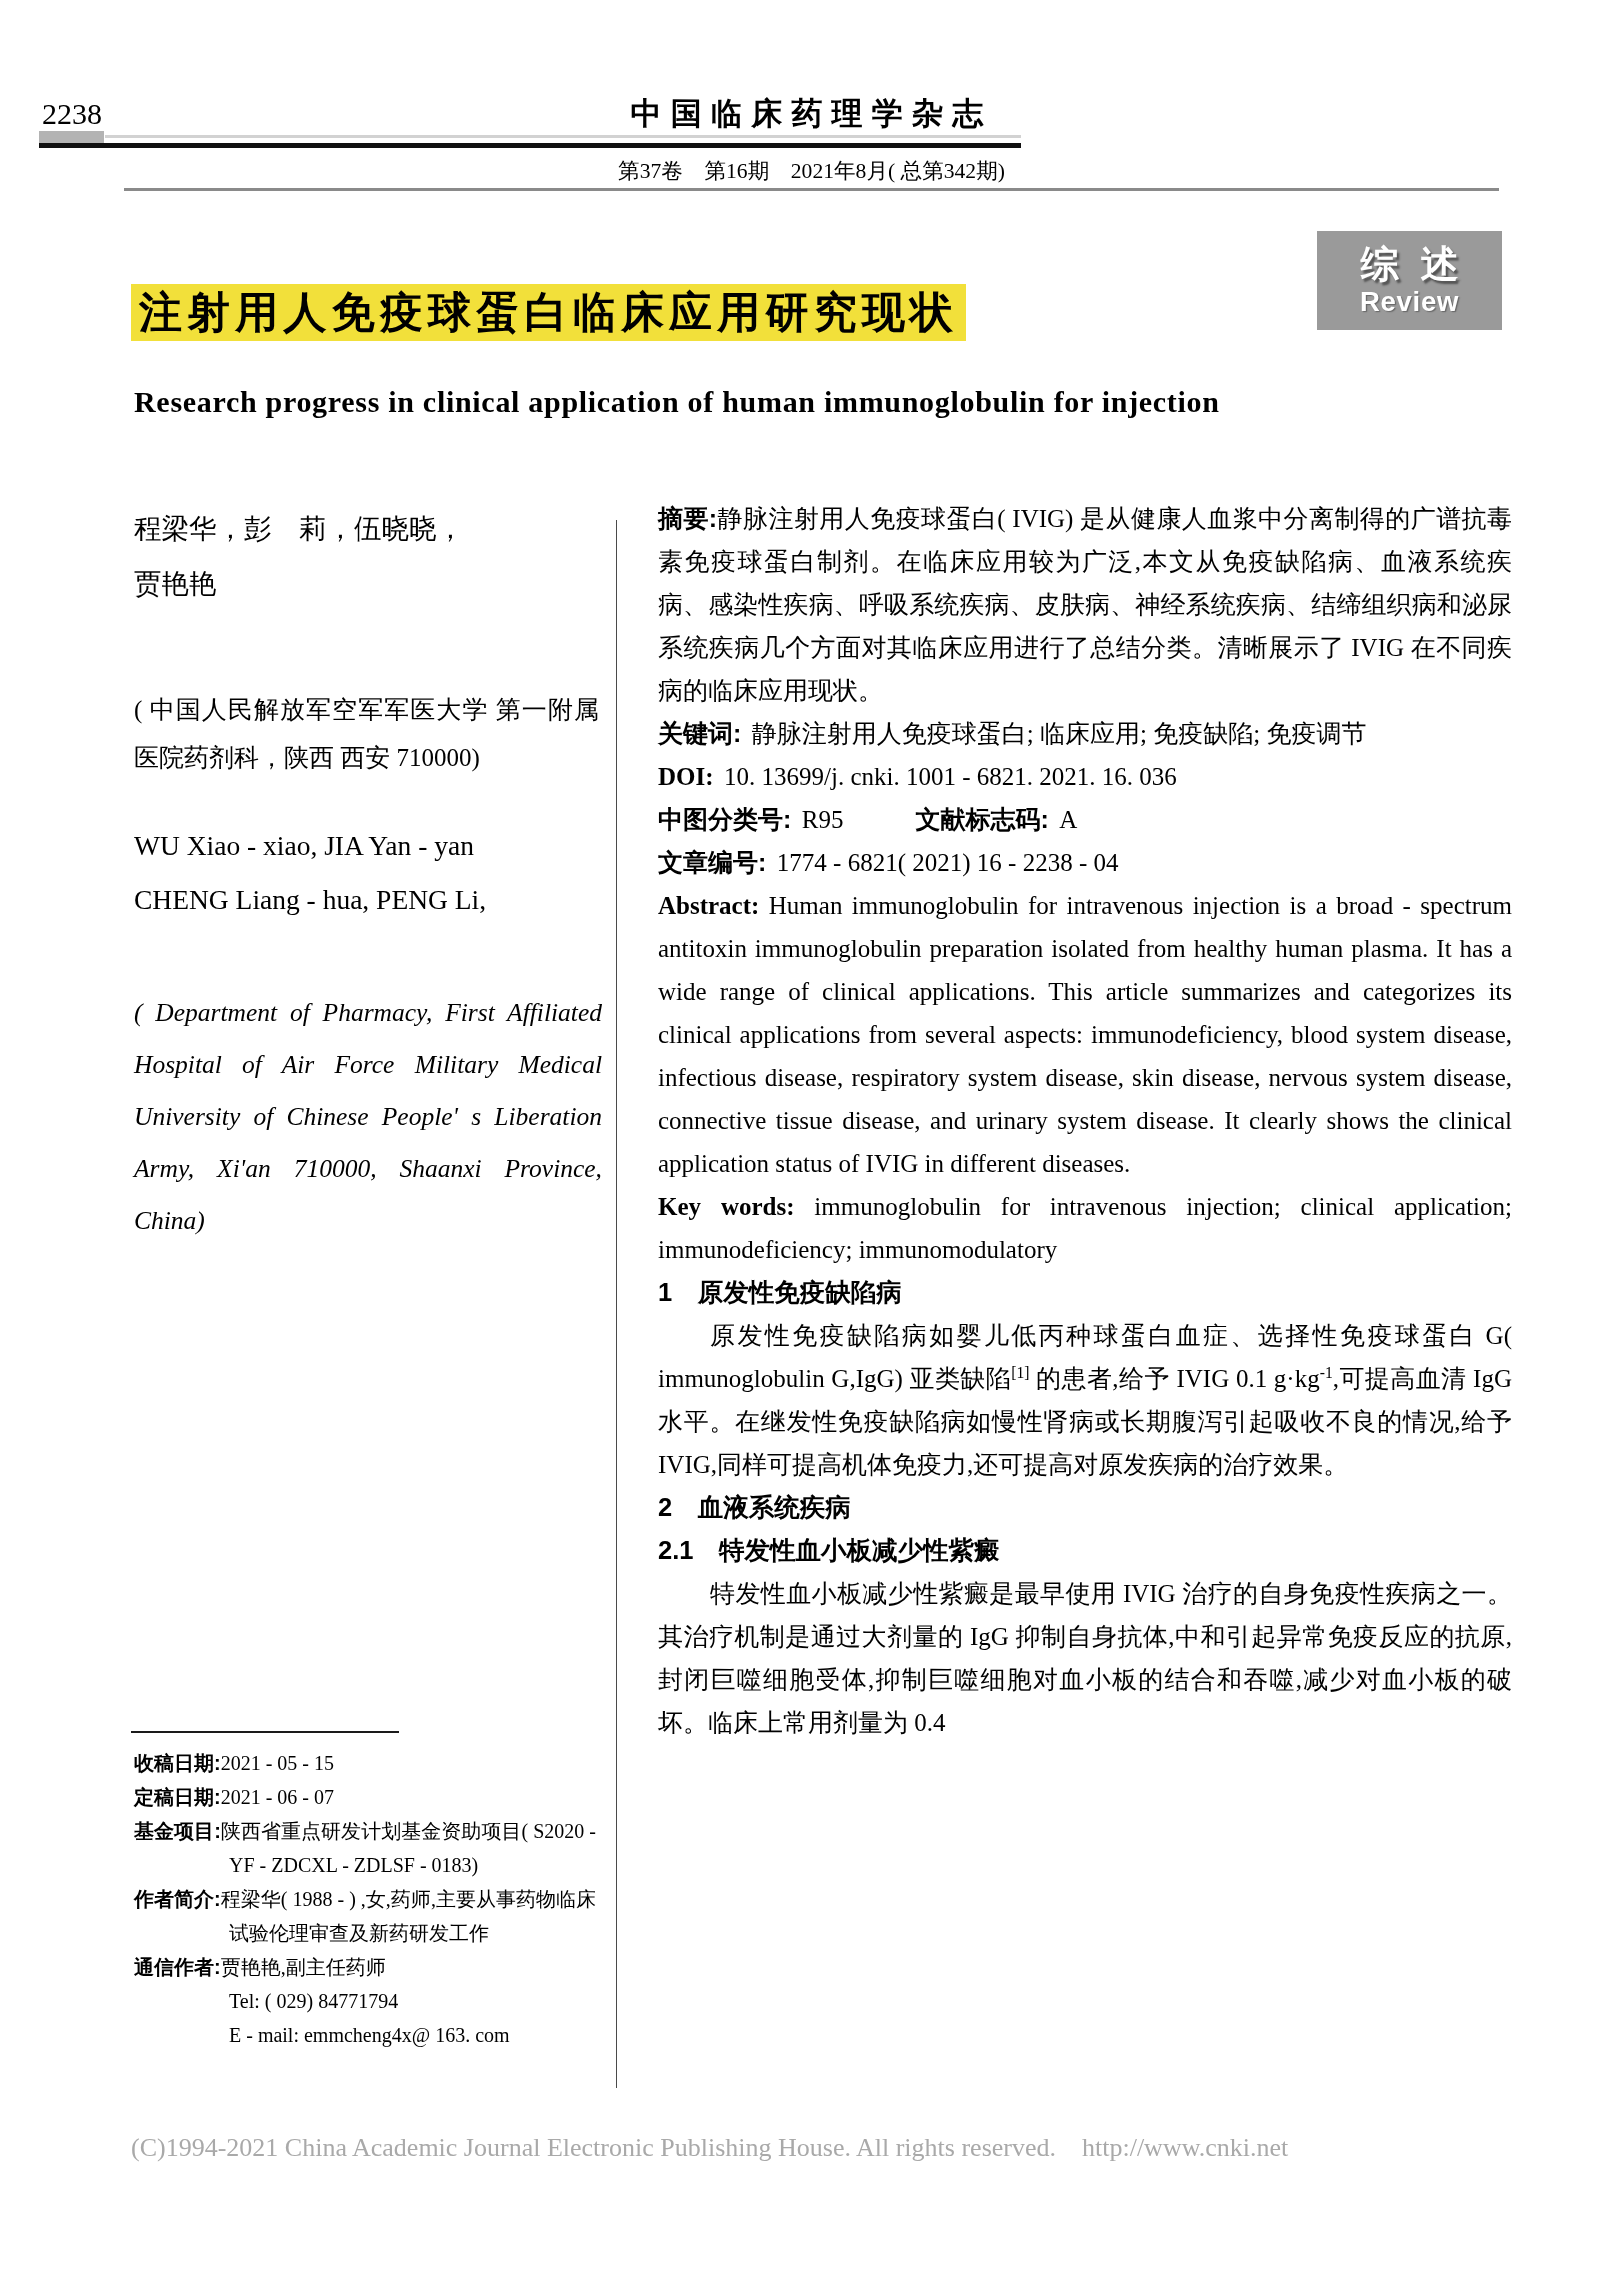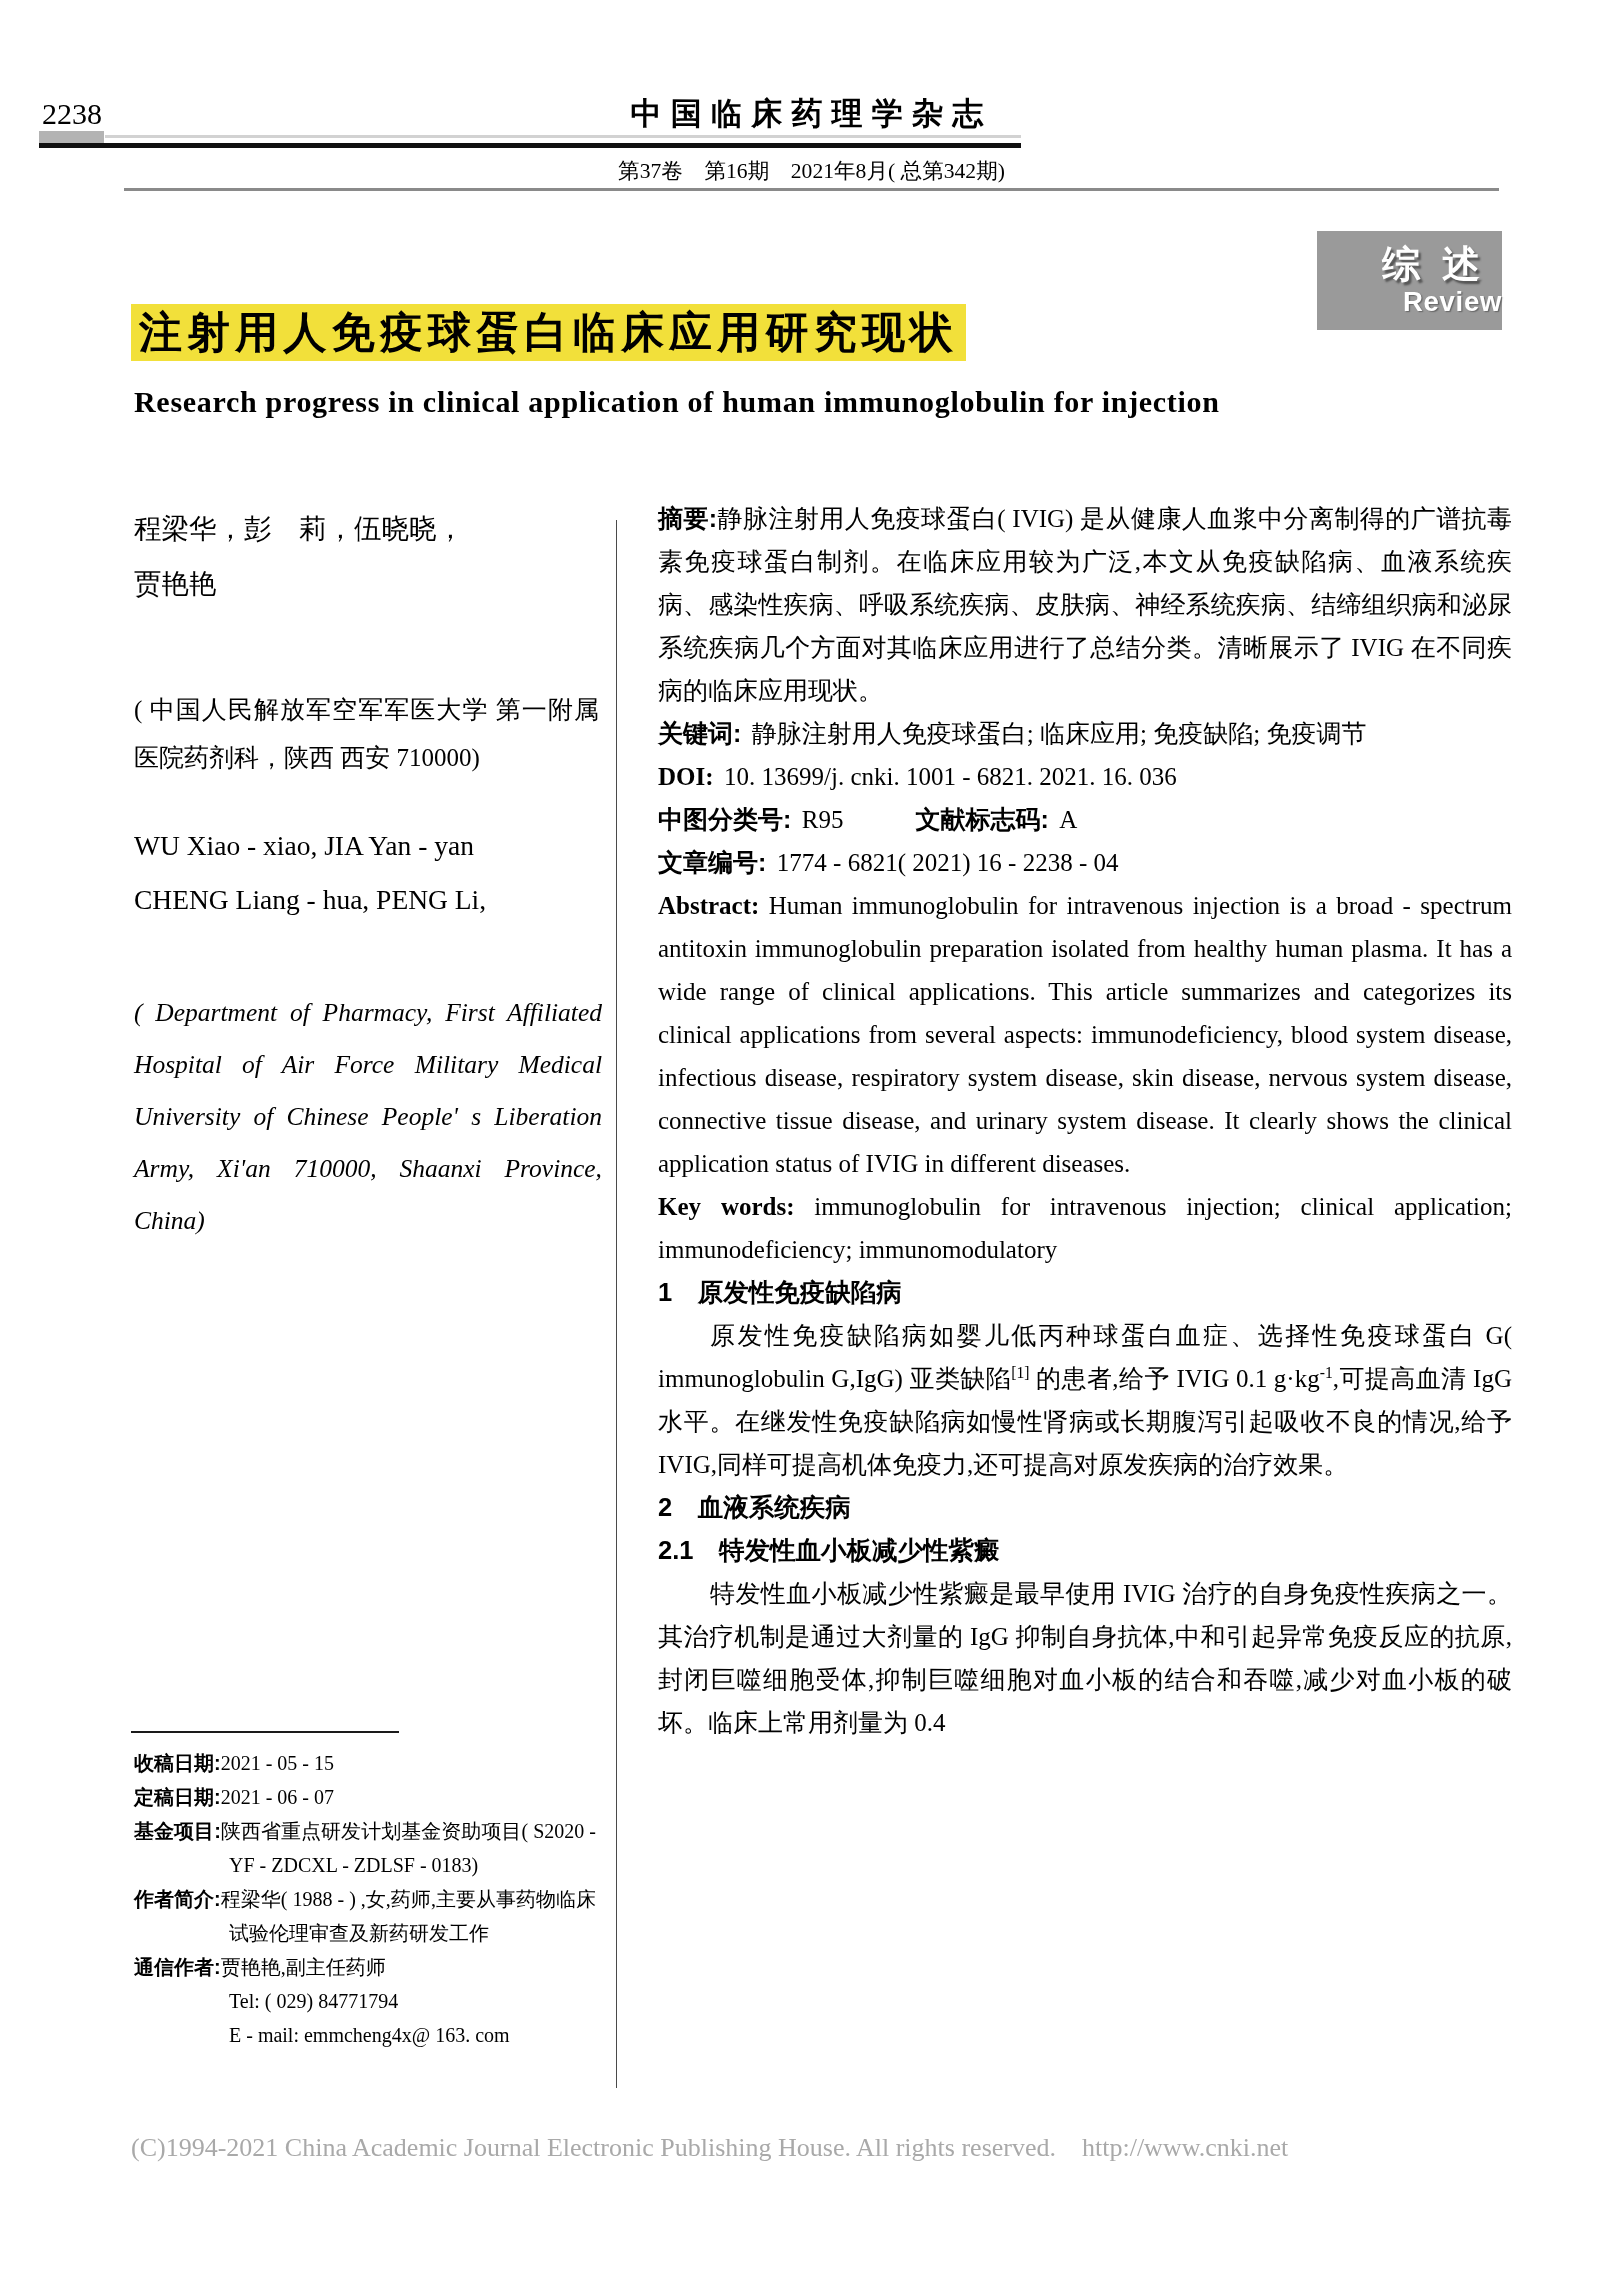--- a/index.html
+++ b/index.html
@@ -18,28 +18,28 @@
   .page-number{left:42px;top:97px;font-size:30px;}
   .journal-title{left:0;top:93px;width:1623px;text-align:center;
     font-size:31px;font-weight:bold;letter-spacing:9.2px;}
   .hdr-graybox{left:39px;top:131px;width:65px;height:11.8px;background:#b3b3b3;}
   .hdr-lightline{left:105px;top:135px;width:916px;height:2.6px;background:#d2d2d2;}
   .hdr-blackrule{left:39px;top:143px;width:982px;height:4.6px;background:#101010;}
   .issue-info{left:0;top:156px;width:1623px;text-align:center;font-size:21.6px;}
   .hdr-grayrule{left:124px;top:188px;width:1375px;height:2.6px;background:#8a8a8a;}
   
   .badge{left:1317px;top:231px;width:185px;height:99px;background:var(--badge-bg);
-    display:flex;flex-direction:column;align-items:flex-end;justify-content:center;
+    display:flex;flex-direction:column;align-items:center;justify-content:center;
     font-family:"Liberation Sans","DejaVu Sans",sans-serif;color:#fff;}
   .badge-cn{font-size:38px;font-weight:bold;letter-spacing:22px;padding-left:22px;
     text-shadow:2.6px 2.6px 2px rgba(0,0,0,0.45);white-space:nowrap;line-height:1;}
   .badge-en{font-size:27.5px;font-weight:bold;letter-spacing:0.7px;line-height:1;margin-top:5.2px;
     text-shadow:1.3px 1.3px 1.3px rgba(0,0,0,0.35);}
   
-  .title-cn-wrap{left:131px;top:304px;}
+  .title-cn-wrap{left:131px;top:284px;}
   .title-cn{display:inline-block;background:var(--highlight);padding:3.9px 7.9px;
     font-size:43px;font-weight:bold;letter-spacing:5.2px;line-height:1.15;}
   .title-en{left:134px;top:385px;width:1385px;font-size:30px;font-weight:bold;letter-spacing:0.7px;}
   
   .authors-cn{left:134px;top:501px;width:465px;font-size:27.5px;line-height:55px;}
   .affil-cn{left:134px;top:686px;width:465px;font-size:25px;line-height:48px;text-align:justify;}
   .authors-en{left:134px;top:819px;width:471px;font-size:27.5px;line-height:54px;}
   .affil-en{left:134px;top:987px;width:468px;font-size:25.5px;line-height:52px;
     font-style:italic;text-align:justify;}
   .fn-rule{left:131px;top:1731px;width:268px;height:2px;background:#1a1a1a;}

